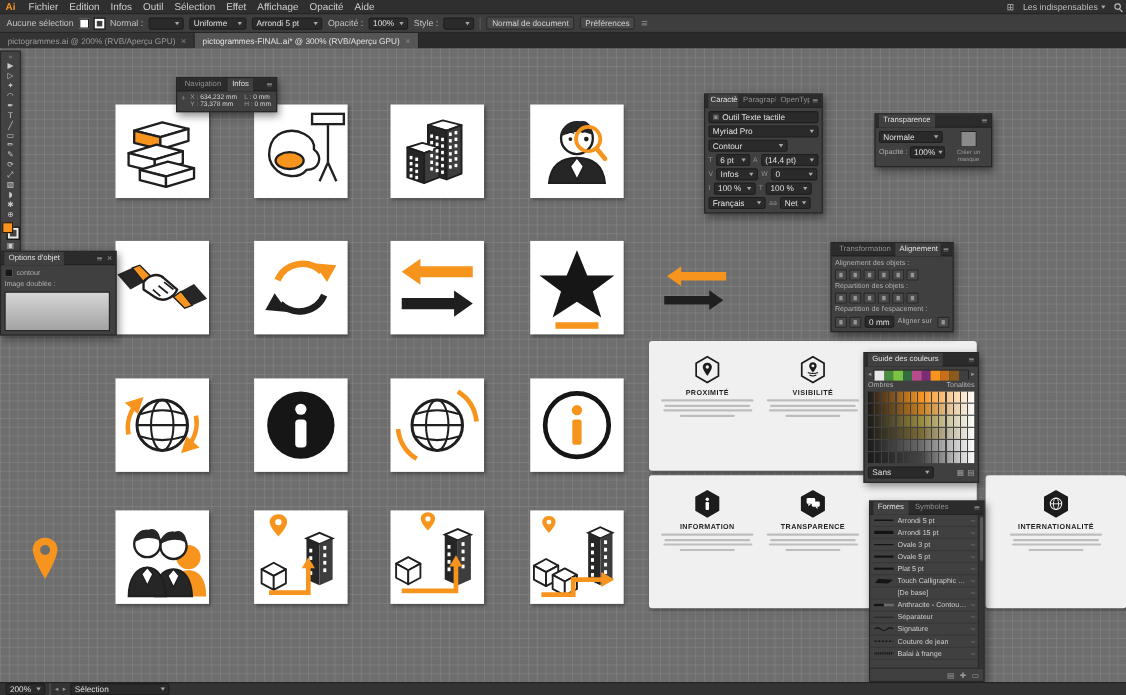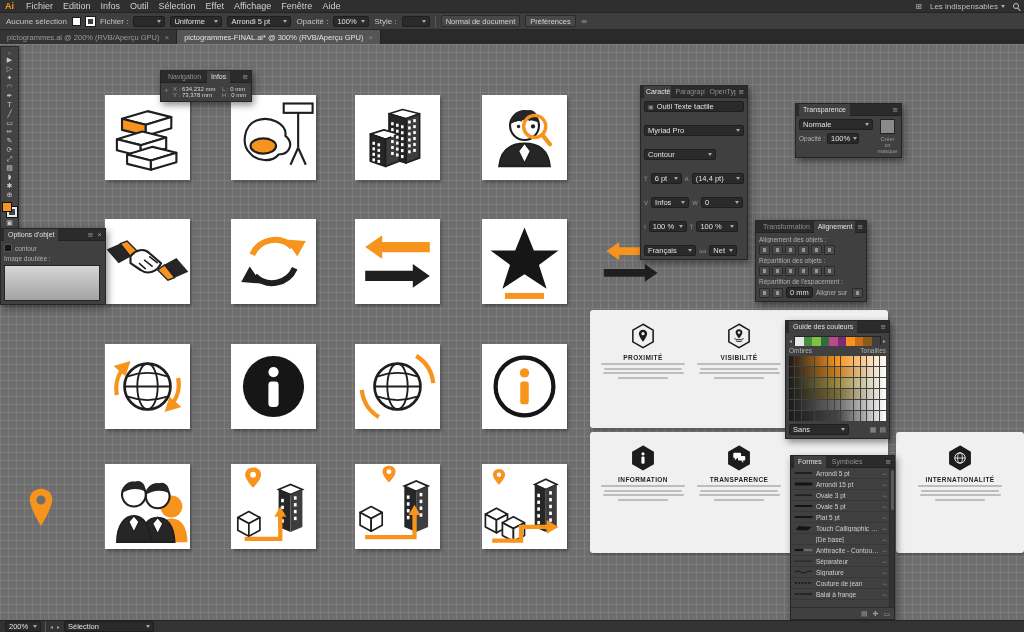--- a/index.html
+++ b/index.html
@@ -46,21 +46,21 @@
 .card-line{height:2px;background:#bdbdbd;border-radius:1px}
 
 .panel{position:absolute;background:#404040;border:1px solid #262626;box-shadow:2px 3px 7px rgba(0,0,0,.45);font-size:7px;color:#c5c5c5}
 .panel-header{height:12px;background:#2b2b2b;display:flex;align-items:center;padding:0 3px;gap:2px;border-bottom:1px solid #222}
 .panel-tab{padding:0 4px;height:12px;line-height:12px;color:#919191;white-space:nowrap;font-size:7px;overflow:hidden}
 .panel-tab.active{background:#404040;color:#e0e0e0}
 .ph-menu{margin-left:auto;color:#9a9a9a;font-size:7px;font-family:"DejaVu Sans",sans-serif}
 .ph-close{color:#9a9a9a;font-size:8px;margin-left:2px}
 .panel-body{padding:3px}
 .lbl{font-size:6.5px;color:#b0b0b0;white-space:nowrap;overflow:hidden}
-.row{display:flex;align-items:center;gap:3px;margin-bottom:13px}
+.row{display:flex;align-items:center;gap:3px;margin-bottom:2px}
 .wfull{width:100%}
 .glyph-lbl{font-size:6px;color:#8f8f8f;font-family:"DejaVu Sans",sans-serif;flex:none}
 .mini-row{display:flex;gap:2px}
 .mini-btn{width:11px;height:10px;background:#4a4a4a;border:1px solid #292929;border-radius:1px;position:relative}
 .mini-btn::after{content:"";position:absolute;left:3px;right:3px;top:2px;bottom:2px;background:#969696}
 .thumb{width:15px;height:15px;background:#8a8a8a;border:1px solid #222}
 .tiny-link{font-size:5.5px;color:#9a9a9a;text-align:center;line-height:6px}
 .swatch-sq{width:8px;height:8px;background:#161616;border:1px solid #555;display:inline-block}
 .preview-box{width:96px;height:36px;background:linear-gradient(180deg,#d6d6d6,#a3a3a3);border:1px solid #262626}
 .klbl{color:#9a9a9a}.kval{color:#d8d8d8}
@@ -96,38 +96,38 @@
 <div class="menubar">
   <span class="logo">Ai</span>
   <nav id="menus">
       <span class="menu-item">Fichier</span>
       <span class="menu-item">Edition</span>
       <span class="menu-item">Infos</span>
       <span class="menu-item">Outil</span>
       <span class="menu-item">Sélection</span>
       <span class="menu-item">Effet</span>
       <span class="menu-item">Affichage</span>
-      <span class="menu-item">Fenêtre</span>
+      <span class="menu-item">Opacité</span>
       <span class="menu-item">Aide</span>
     </nav>
   <div class="menubar-right">
     <span class="grid-icon">⊞</span>
     <span class="ws">
         <span>Les indispensables</span>
         <span class="caret"></span>
       </span>
     <span class="mag"></span>
   </div>
 </div>
 
 <div class="controlbar">
   <span class="cb-lbl">Aucune sélection</span>
   <span class="cb-swatch fill"></span>
   <span class="cb-swatch stroke"></span>
-  <span class="cb-lbl">Fichier :</span>
+  <span class="cb-lbl">Normal :</span>
   <span class="fld" style="width:32px">
       <span></span>
       <span class="caret"></span>
     </span>
   <span class="fld" style="width:52px">
       <span>Uniforme</span>
       <span class="caret"></span>
     </span>
   <span class="fld" style="width:64px">
       <span>Arrondi 5 pt</span>
@@ -668,21 +668,21 @@
     </div>
   </div>
 
   <div class="panel" style="left:795px;top:59px;width:107px">
     <div class="panel-header">
       <span class="panel-tab active">Transparence</span>
       <span class="ph-menu">≡</span>
     </div>
     <div class="panel-body" style="display:flex;gap:4px">
       <div style="flex:1;display:flex;flex-direction:column;gap:3px">
-        <span class="fld" style="width:74px">
+        <span class="fld" style="width:58px">
             <span>Normale</span>
             <span class="caret"></span>
           </span>
         <div style="display:flex;align-items:center;gap:2px">
           <span class="lbl">Opacité :</span>
           <span class="fld" style="width:32px">
               <span>100%</span>
               <span class="caret"></span>
             </span>
         </div>

